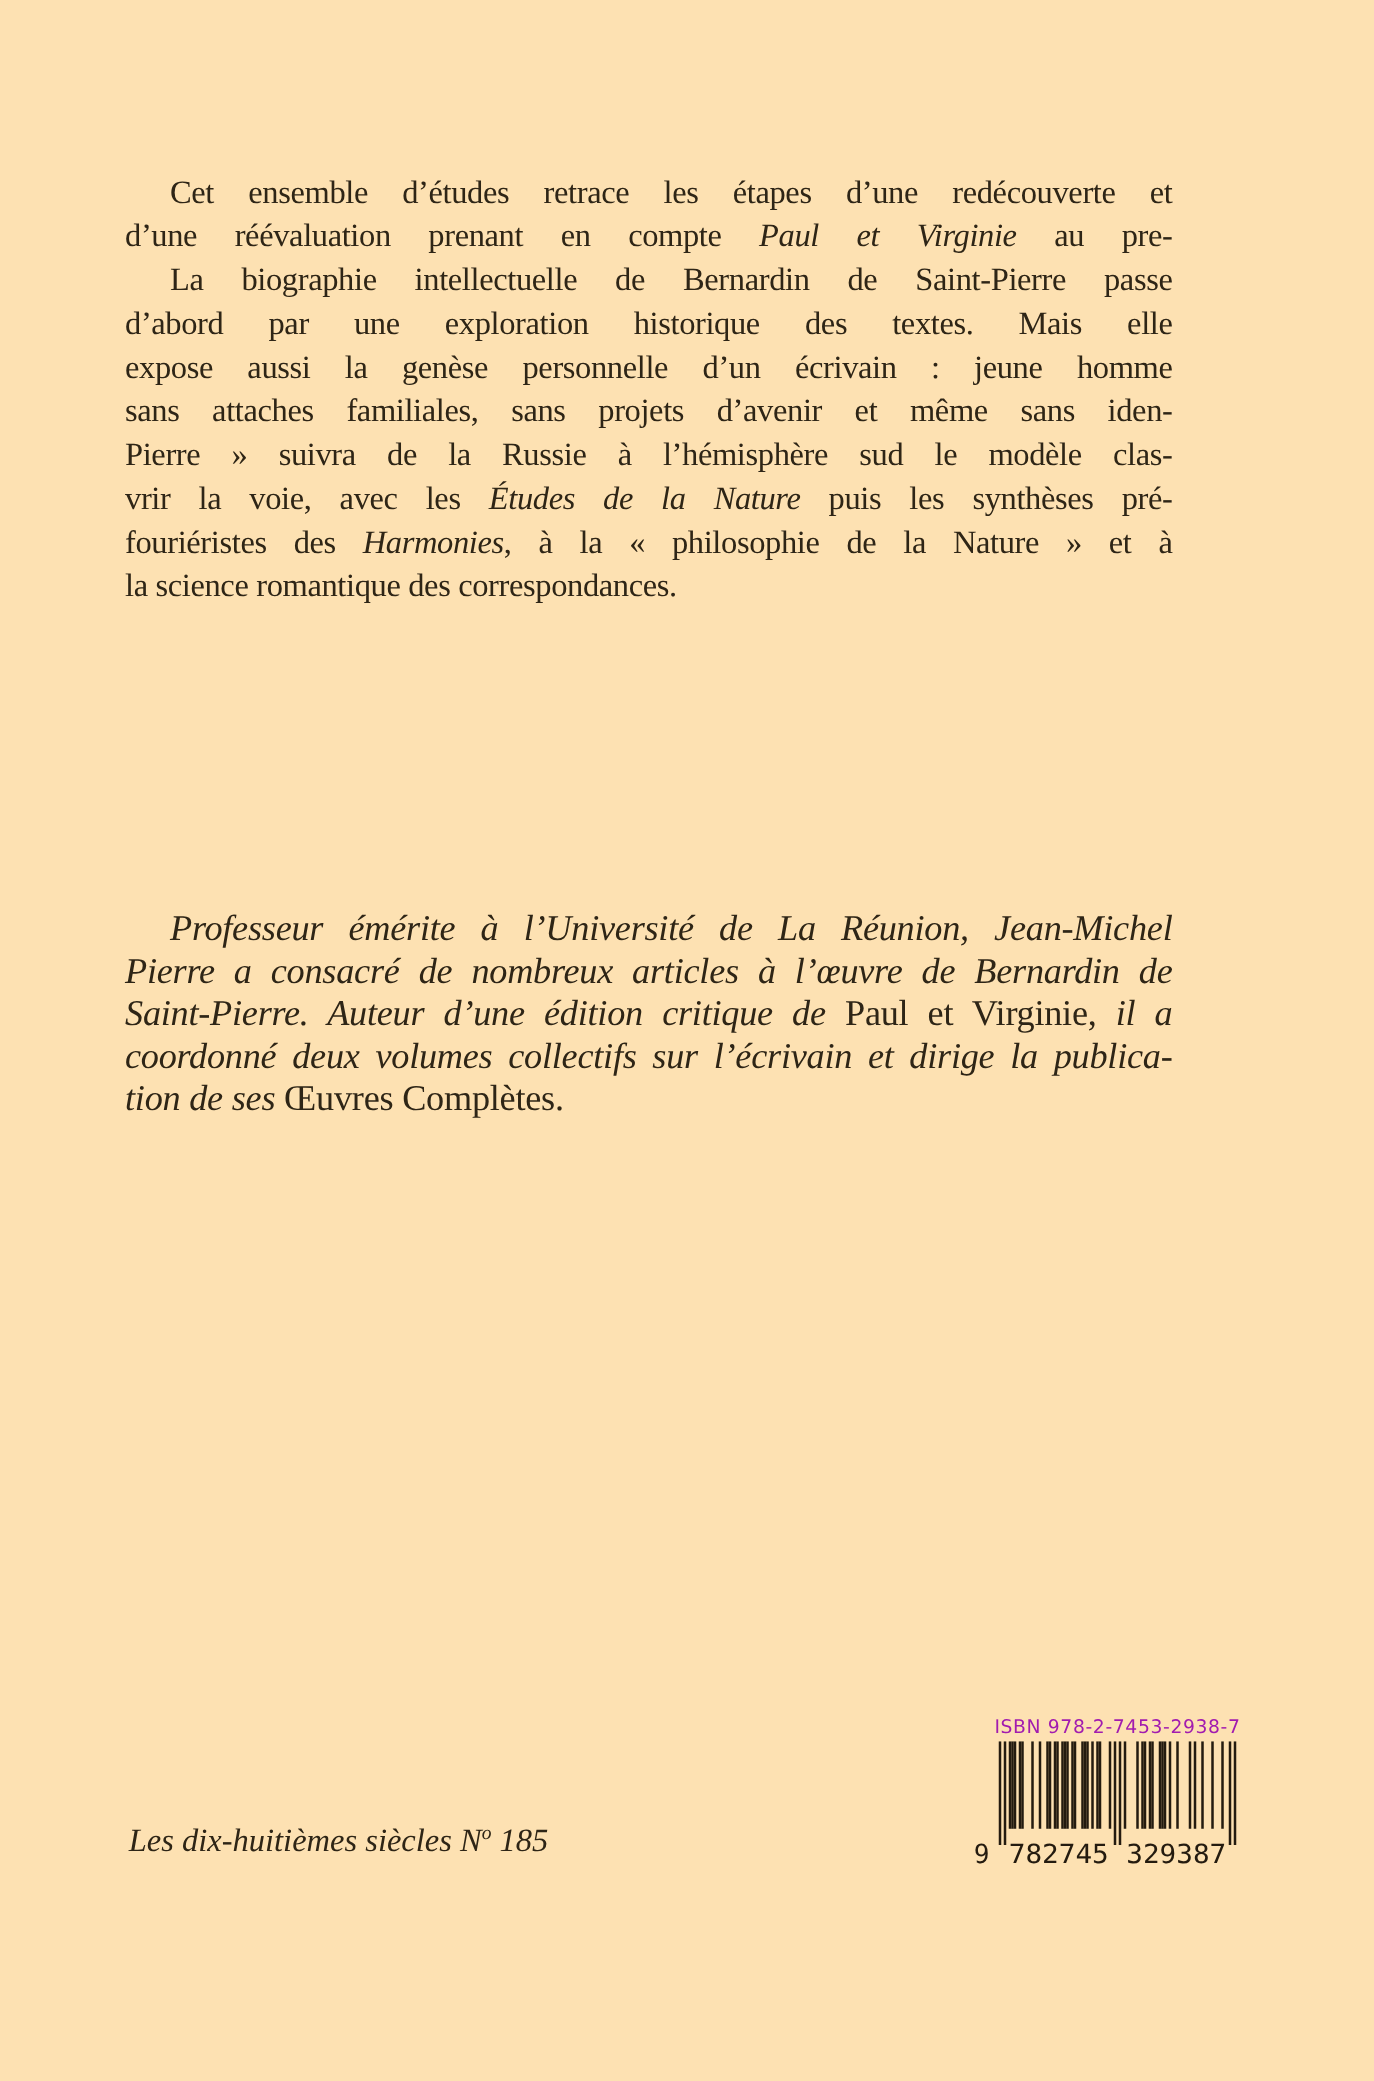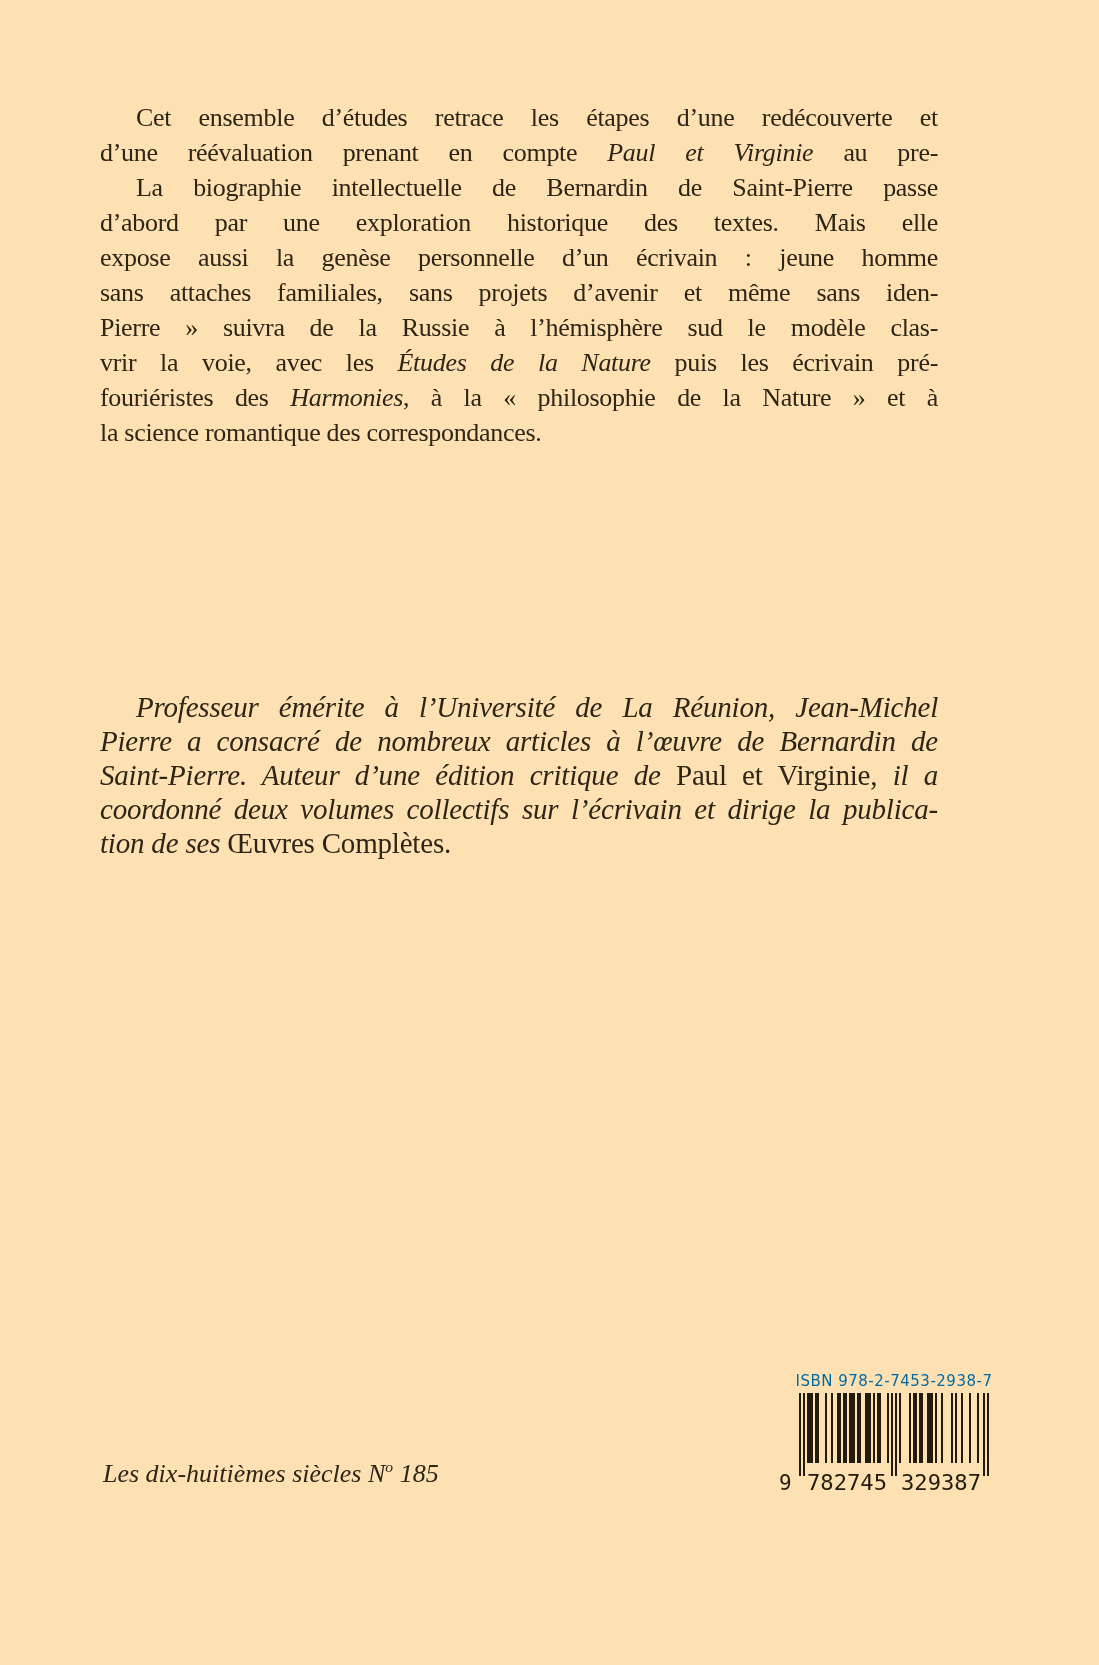--- a/index.html
+++ b/index.html
@@ -1,57 +1,57 @@
 <!DOCTYPE html>
 <html><head>
 <meta charset="utf-8">
 <style>
   html,body{margin:0;padding:0;}
   body{background:#fde1b2;font-family:"Liberation Serif","DejaVu Serif",serif;}
   .page{position:relative;width:1099px;height:1665px;margin:0 auto;background:#fde1b2;overflow:hidden;color:#2e2516;}
 
   
-  .textblock{position:absolute;left:100px;width:838px;}
+  .textblock{position:absolute;left:100px;width:838px;margin-top:36px;}
   #synopsis-block{top:100px;font-size:26px;line-height:35px;letter-spacing:-0.3px;}
   #bio-block{top:690px;font-size:29px;line-height:34px;letter-spacing:-0.2px;}
   .para{margin:0;}
   .line{white-space:nowrap;text-align:justify;text-align-last:justify;}
   .line.last{text-align-last:left;}
   .line.first{text-indent:36px;}
   .p-roman{font-style:normal;}
   .p-roman .em{font-style:italic;}
   .p-italic{font-style:italic;}
   .p-italic .em{font-style:normal;}
 
   
   .series{position:absolute;left:103px;top:1458px;font-size:26px;font-style:italic;white-space:nowrap;}
   .series .sup{font-size:60%;vertical-align:super;font-style:italic;}
 
   
   .isbn-block{position:absolute;left:777px;top:1372px;width:220px;}
-  .isbn-label{font-family:"DejaVu Sans","Liberation Sans",sans-serif;font-size:15px;letter-spacing:0.5px;color:#0369a1;text-align:center;white-space:nowrap;margin-left:14px;}
+  .isbn-label{font-family:"DejaVu Sans","Liberation Sans",sans-serif;font-size:15px;letter-spacing:0.5px;color:#a21caf;text-align:center;white-space:nowrap;margin-left:14px;}
   .barcode-svg{display:block;margin-top:3px;}
 </style>
 </head>
 <body>
 
 <div class="page">
 
   <div class="textblock" id="synopsis-block">
       <div class="para p-roman">
         <div class="line first"><span>Cet ensemble d’études retrace les étapes d’une redécouverte et</span></div>
         <div class="line"><span>d’une réévaluation prenant en compte </span><span class="em">Paul et Virginie</span><span> au pre-</span></div>
       </div>
       <div class="para p-roman">
         <div class="line first"><span>La biographie intellectuelle de Bernardin de Saint-Pierre passe</span></div>
         <div class="line"><span>d’abord par une exploration historique des textes. Mais elle</span></div>
         <div class="line"><span>expose aussi la genèse personnelle d’un écrivain : jeune homme</span></div>
         <div class="line"><span>sans attaches familiales, sans projets d’avenir et même sans iden-</span></div>
         <div class="line"><span>Pierre » suivra de la Russie à l’hémisphère sud le modèle clas-</span></div>
-        <div class="line"><span>vrir la voie, avec les </span><span class="em">Études de la Nature</span><span> puis les écrivain pré-</span></div>
+        <div class="line"><span>vrir la voie, avec les </span><span class="em">Études de la Nature</span><span> puis les synthèses pré-</span></div>
         <div class="line"><span>fouriéristes des </span><span class="em">Harmonies</span><span>, à la « philosophie de la Nature » et à</span></div>
         <div class="line last"><span>la science romantique des correspondances.</span></div>
       </div>
     </div>
 
   <div class="textblock" id="bio-block">
       <div class="para p-italic">
         <div class="line first"><span>Professeur émérite à l’Université de La Réunion, Jean-Michel</span></div>
         <div class="line"><span>Pierre a consacré de nombreux articles à l’œuvre de Bernardin de</span></div>
         <div class="line"><span>Saint-Pierre. Auteur d’une édition critique de </span><span class="em">Paul et Virginie,</span><span> il a</span></div>

